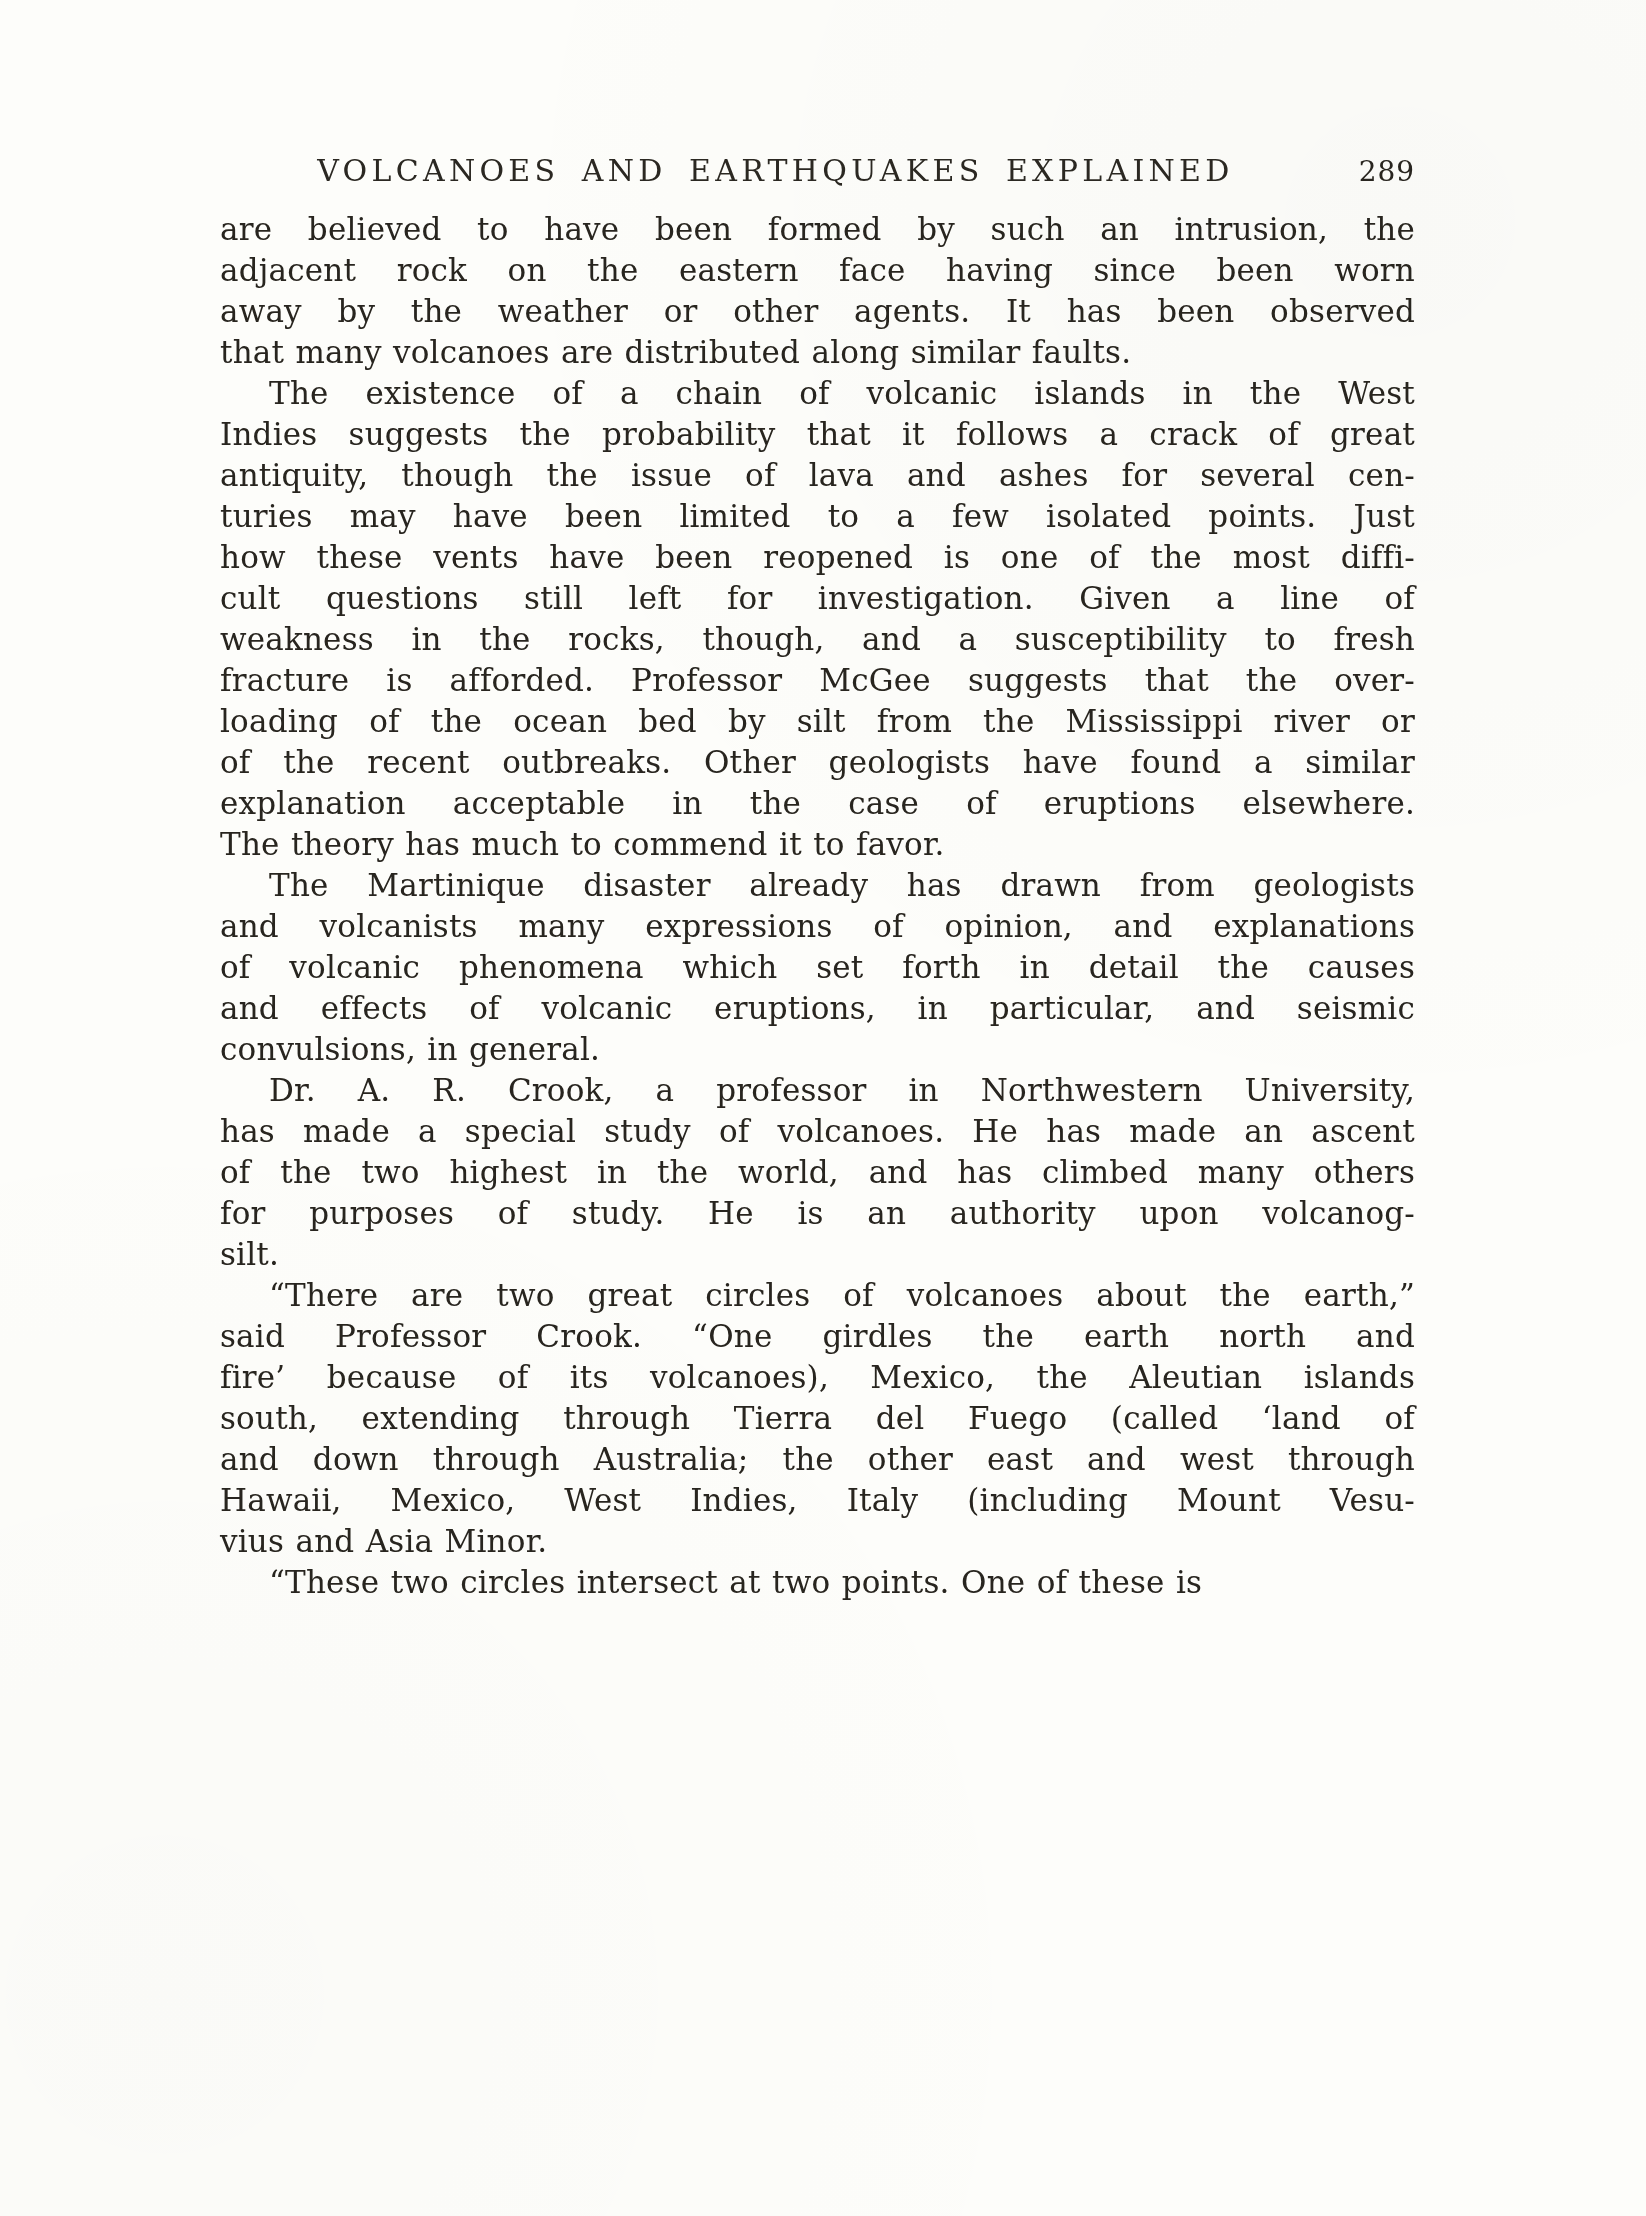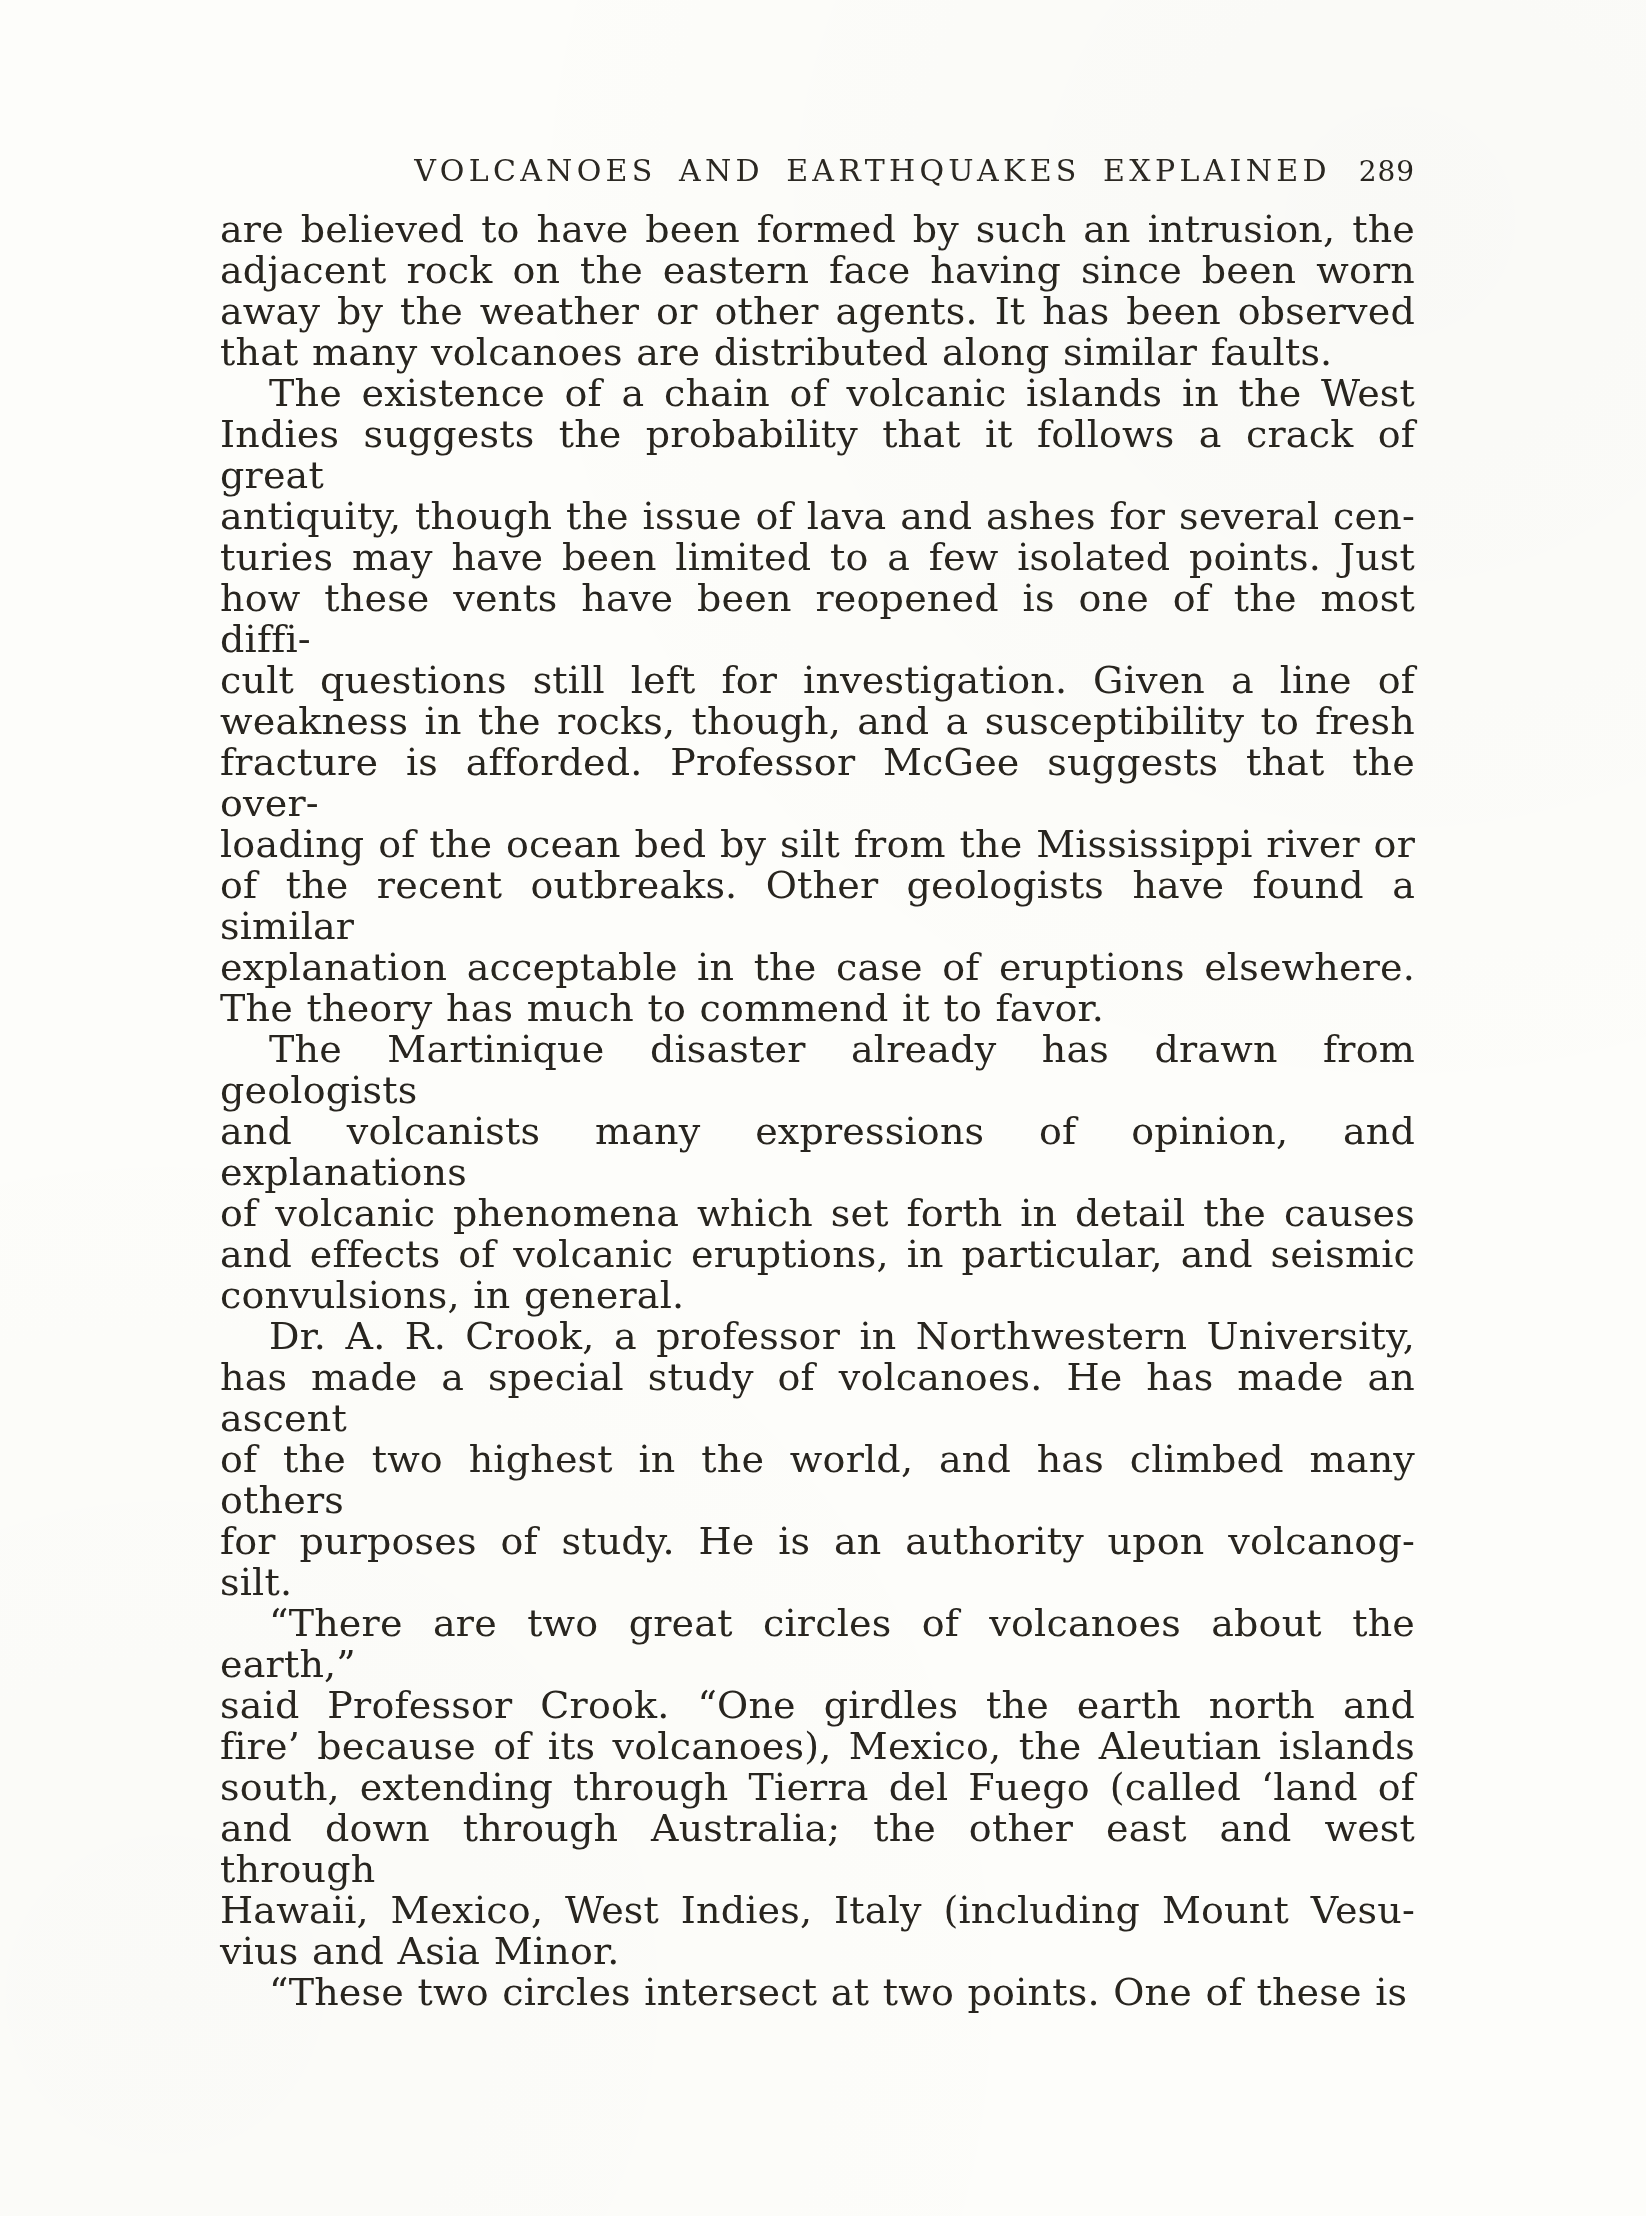--- a/index.html
+++ b/index.html
@@ -23,37 +23,37 @@
     position: absolute;
     top: 153px;
     left: 220px;
     width: 1195px;
     display: flex;
     align-items: baseline;
     white-space: nowrap;
   }
   .header-title {
     flex: 1 1 auto;
-    text-align: right;
+    text-align: center;
     font-size: 30px;
     letter-spacing: 4.3px;
     word-spacing: 8.5px;
     color: #2b2822;
   }
   .page-number {
     font-size: 28px;
     letter-spacing: 0.9px;
     margin-left: 28px;
   }
   .text-block {
     position: absolute;
     top: 209px;
     left: 220px;
     width: 1195px;
-    font-size: 38px;
+    font-size: 31px;
     line-height: 41px;
     letter-spacing: 0.2px;
     word-spacing: 1.3px;
   }
   .paragraph { margin: 0; padding: 0; }
   .line { white-space: normal; }
   .line.just {
     text-align: justify;
     text-align-last: justify;
     -moz-text-align-last: justify;

